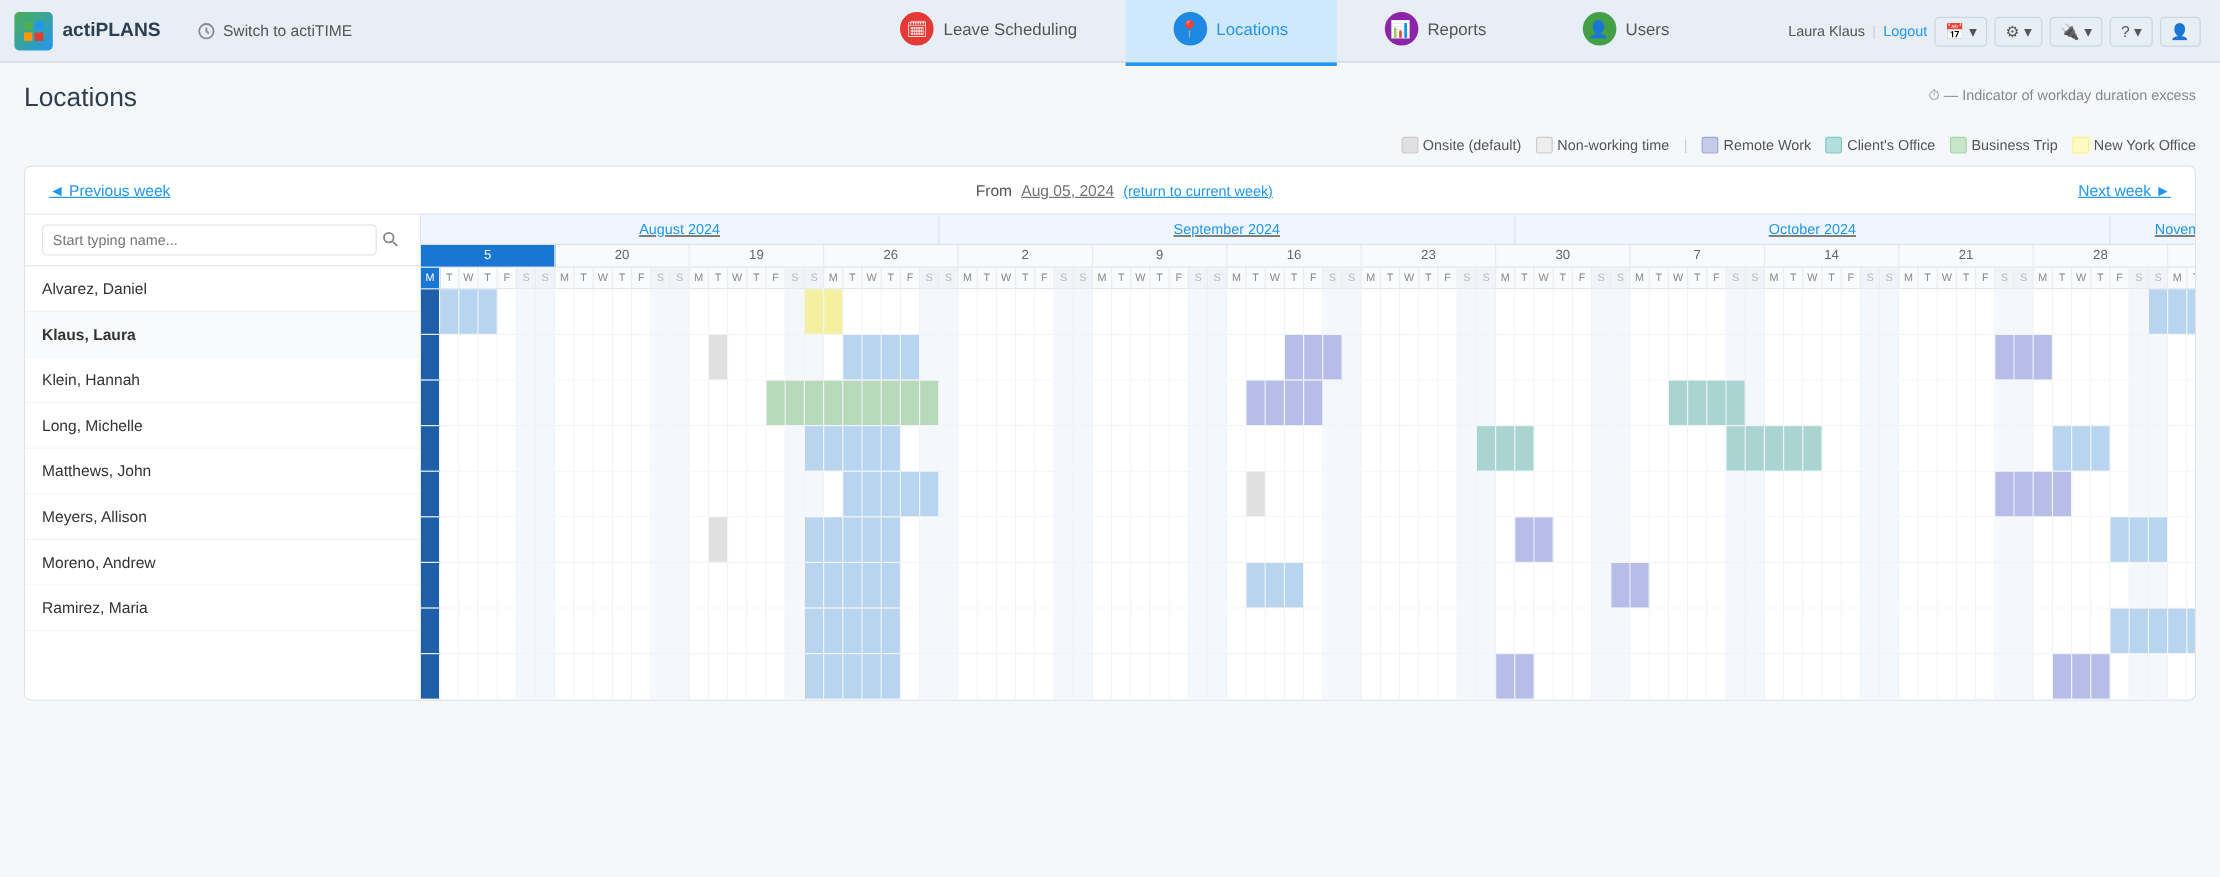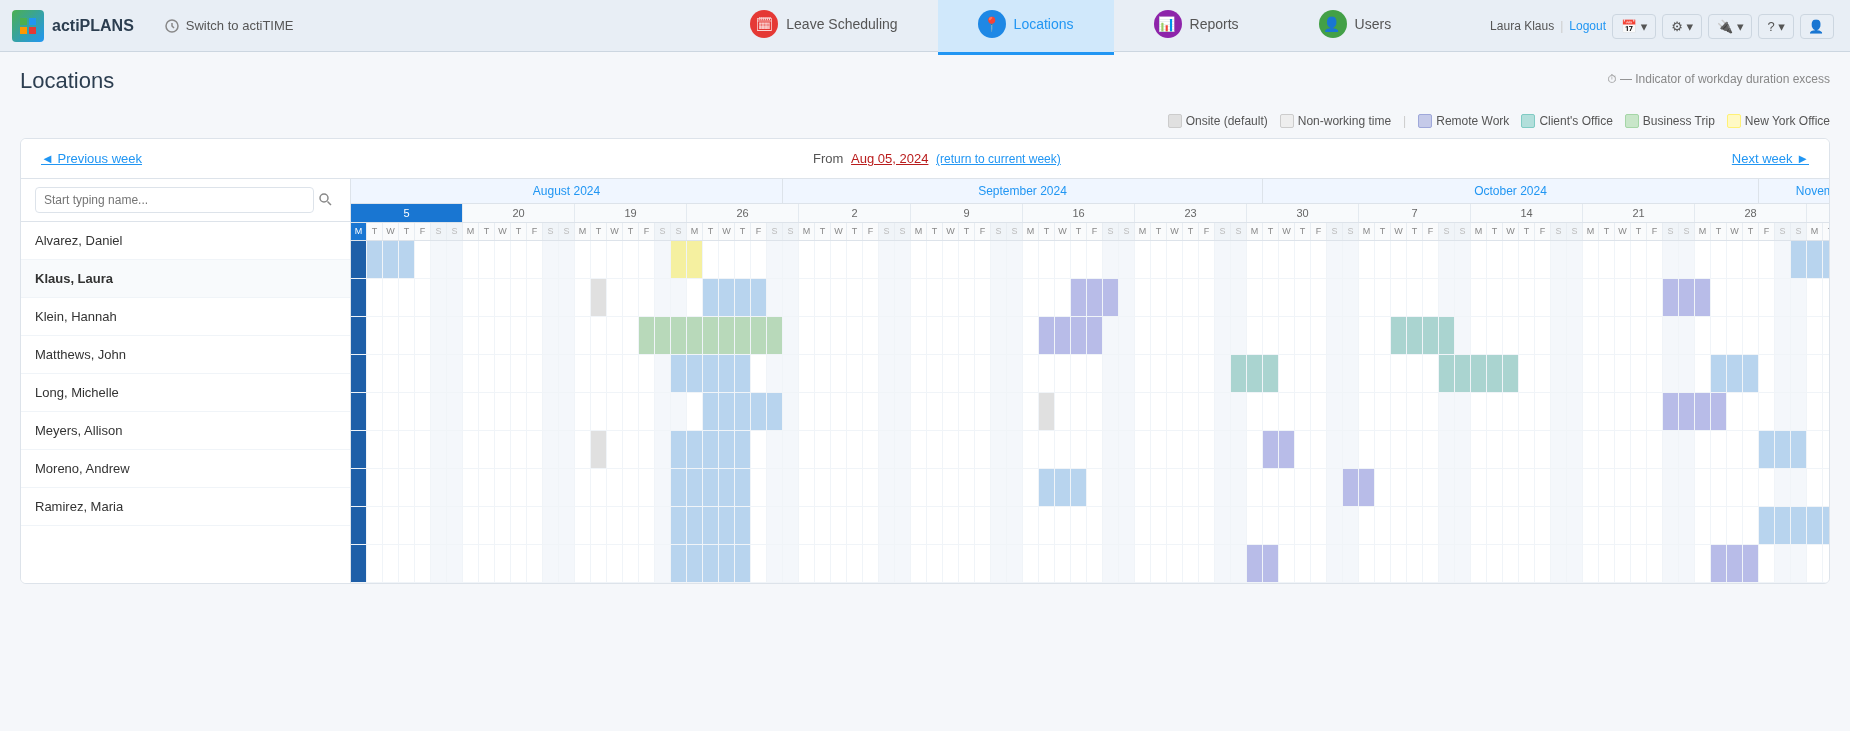--- a/index.html
+++ b/index.html
@@ -271,21 +271,21 @@
       <span>New York Office</span>
     </div>
   </div>
 
   <div class="calendar-container">
 
     <div style="display:flex; align-items:center; padding:8px 12px; background:white; border-bottom:1px solid #dde3ea;">
       <button class="prev-btn">◄ Previous week</button>
       <div style="flex:1; text-align:center; font-size:13px; color:#555;">
         <span>From</span>
-        <a style="color:#b91c1c; text-decoration:underline; cursor:pointer; margin:0 4px;">Aug 05, 2024</a>
+        <a style="color:#737373; text-decoration:underline; cursor:pointer; margin:0 4px;">Aug 05, 2024</a>
         <a style="color:#2196f3; text-decoration:underline; cursor:pointer; font-size:12px;">(return to current week)</a>
       </div>
       <button class="next-btn">Next week ►</button>
     </div>
 
     <div class="grid-area">
 
       <div class="user-panel">
         <div class="search-area">
           <input type="text" class="search-input" placeholder="Start typing name..." style="">
@@ -301,40 +301,40 @@
           <div class="user-row">
             <span>Alvarez, Daniel</span>
           </div>
           <div class="user-row header-row">
             <span>Klaus, Laura</span>
           </div>
           <div class="user-row">
             <span>Klein, Hannah</span>
           </div>
           <div class="user-row">
-            <span>Matthews, John</span>
+            <span>Long, Michelle</span>
           </div>
           <div class="user-row">
-            <span>Long, Michelle</span>
+            <span>Matthews, John</span>
           </div>
           <div class="user-row">
             <span>Meyers, Allison</span>
           </div>
           <div class="user-row">
             <span>Moreno, Andrew</span>
           </div>
           <div class="user-row">
             <span>Ramirez, Maria</span>
           </div>
         </div>
       </div>
 
       <div class="calendar-right">
         <div id="cal-grid-inner">
-            <div style="display:flex; background:#f0f6ff; border-bottom:1px solid #dde3ea;">
+            <div style="display:flex; background:#f0f6ff; border-bottom:1px solid #dde3ea;text-decoration:underline;">
               <div style="width:432px; min-width:432px; text-align:center; font-size:12px; color:#2196f3; font-weight:500; border-right:1px solid #dde3ea; padding:5px 2px; flex-shrink:0;">August 2024</div>
               <div style="width:480px; min-width:480px; text-align:center; font-size:12px; color:#2196f3; font-weight:500; border-right:1px solid #dde3ea; padding:5px 2px; flex-shrink:0;">September 2024</div>
               <div style="width:496px; min-width:496px; text-align:center; font-size:12px; color:#2196f3; font-weight:500; border-right:1px solid #dde3ea; padding:5px 2px; flex-shrink:0;">October 2024</div>
               <div style="width:160px; min-width:160px; text-align:center; font-size:12px; color:#2196f3; font-weight:500; border-right:1px solid #dde3ea; padding:5px 2px; flex-shrink:0;">November 2024</div>
             </div>
             <div style="display:flex; background:#f8fafc; border-bottom:1px solid #dde3ea;">
               <div style="width:112px; min-width:112px; text-align:center; font-size:11px; color:#666; border-right:1px solid #e4eaf0; padding:3px 1px; flex-shrink:0; background:#1976d2;color:white;">5</div>
               <div style="width:112px; min-width:112px; text-align:center; font-size:11px; color:#666; border-right:1px solid #e4eaf0; padding:3px 1px; flex-shrink:0; ">20</div>
               <div style="width:112px; min-width:112px; text-align:center; font-size:11px; color:#666; border-right:1px solid #e4eaf0; padding:3px 1px; flex-shrink:0; ">19</div>
               <div style="width:112px; min-width:112px; text-align:center; font-size:11px; color:#666; border-right:1px solid #e4eaf0; padding:3px 1px; flex-shrink:0; ">26</div>

